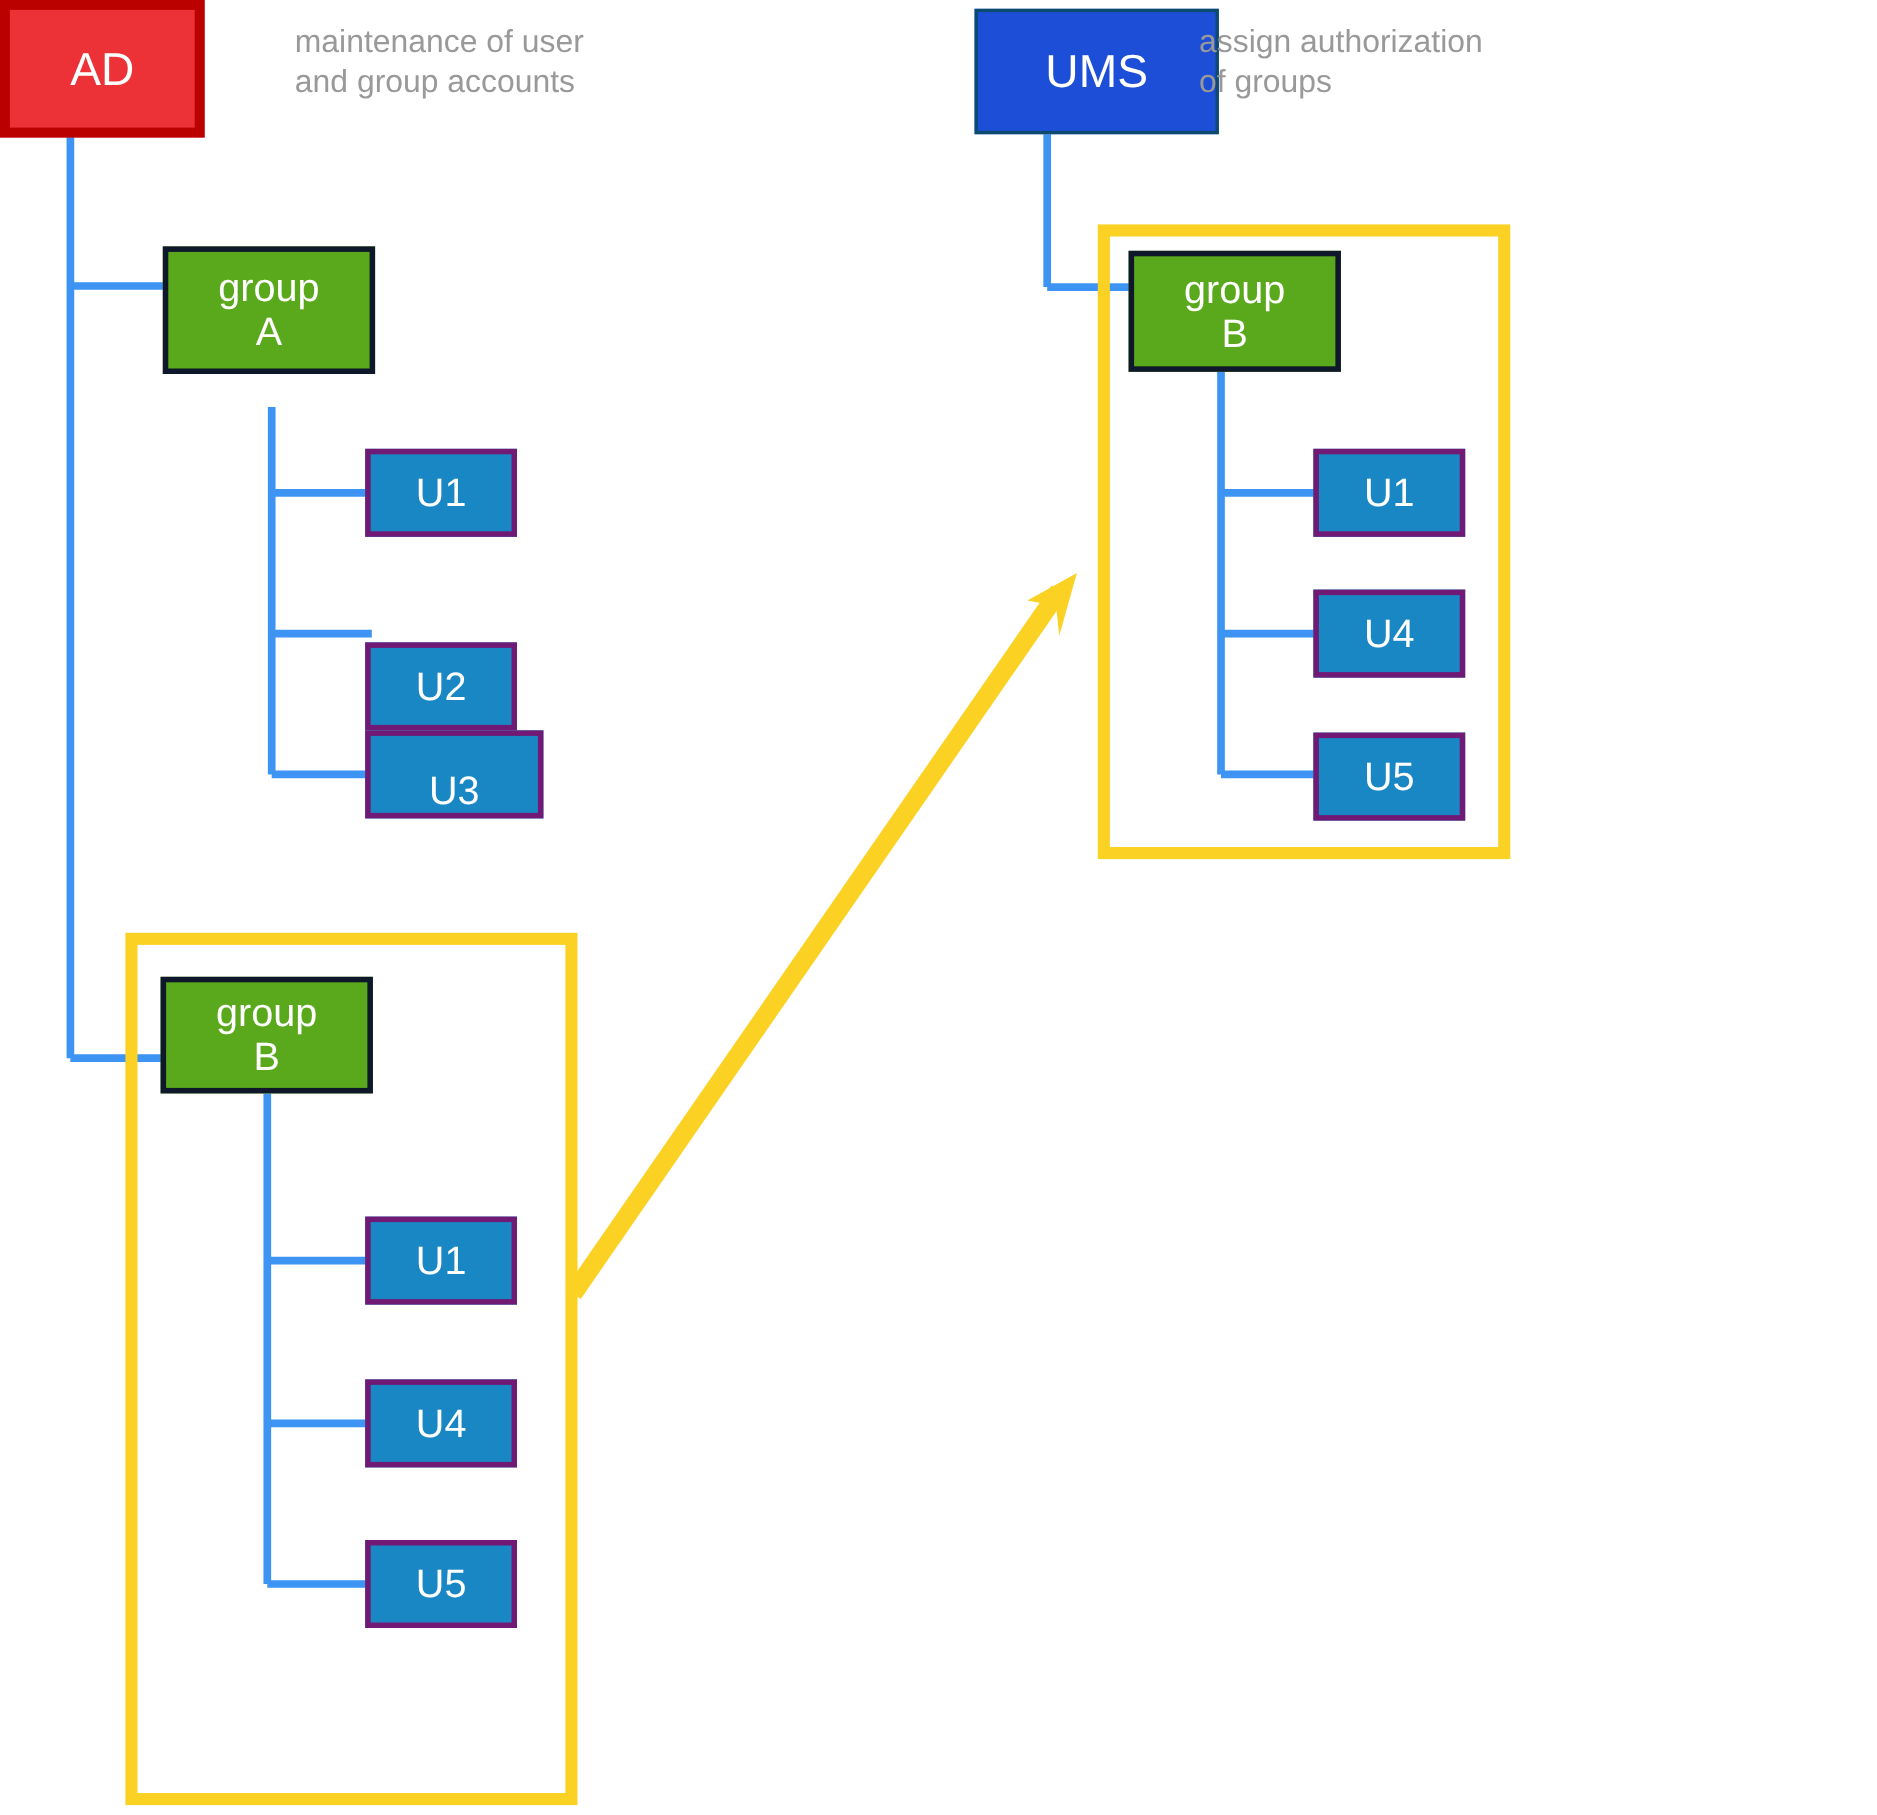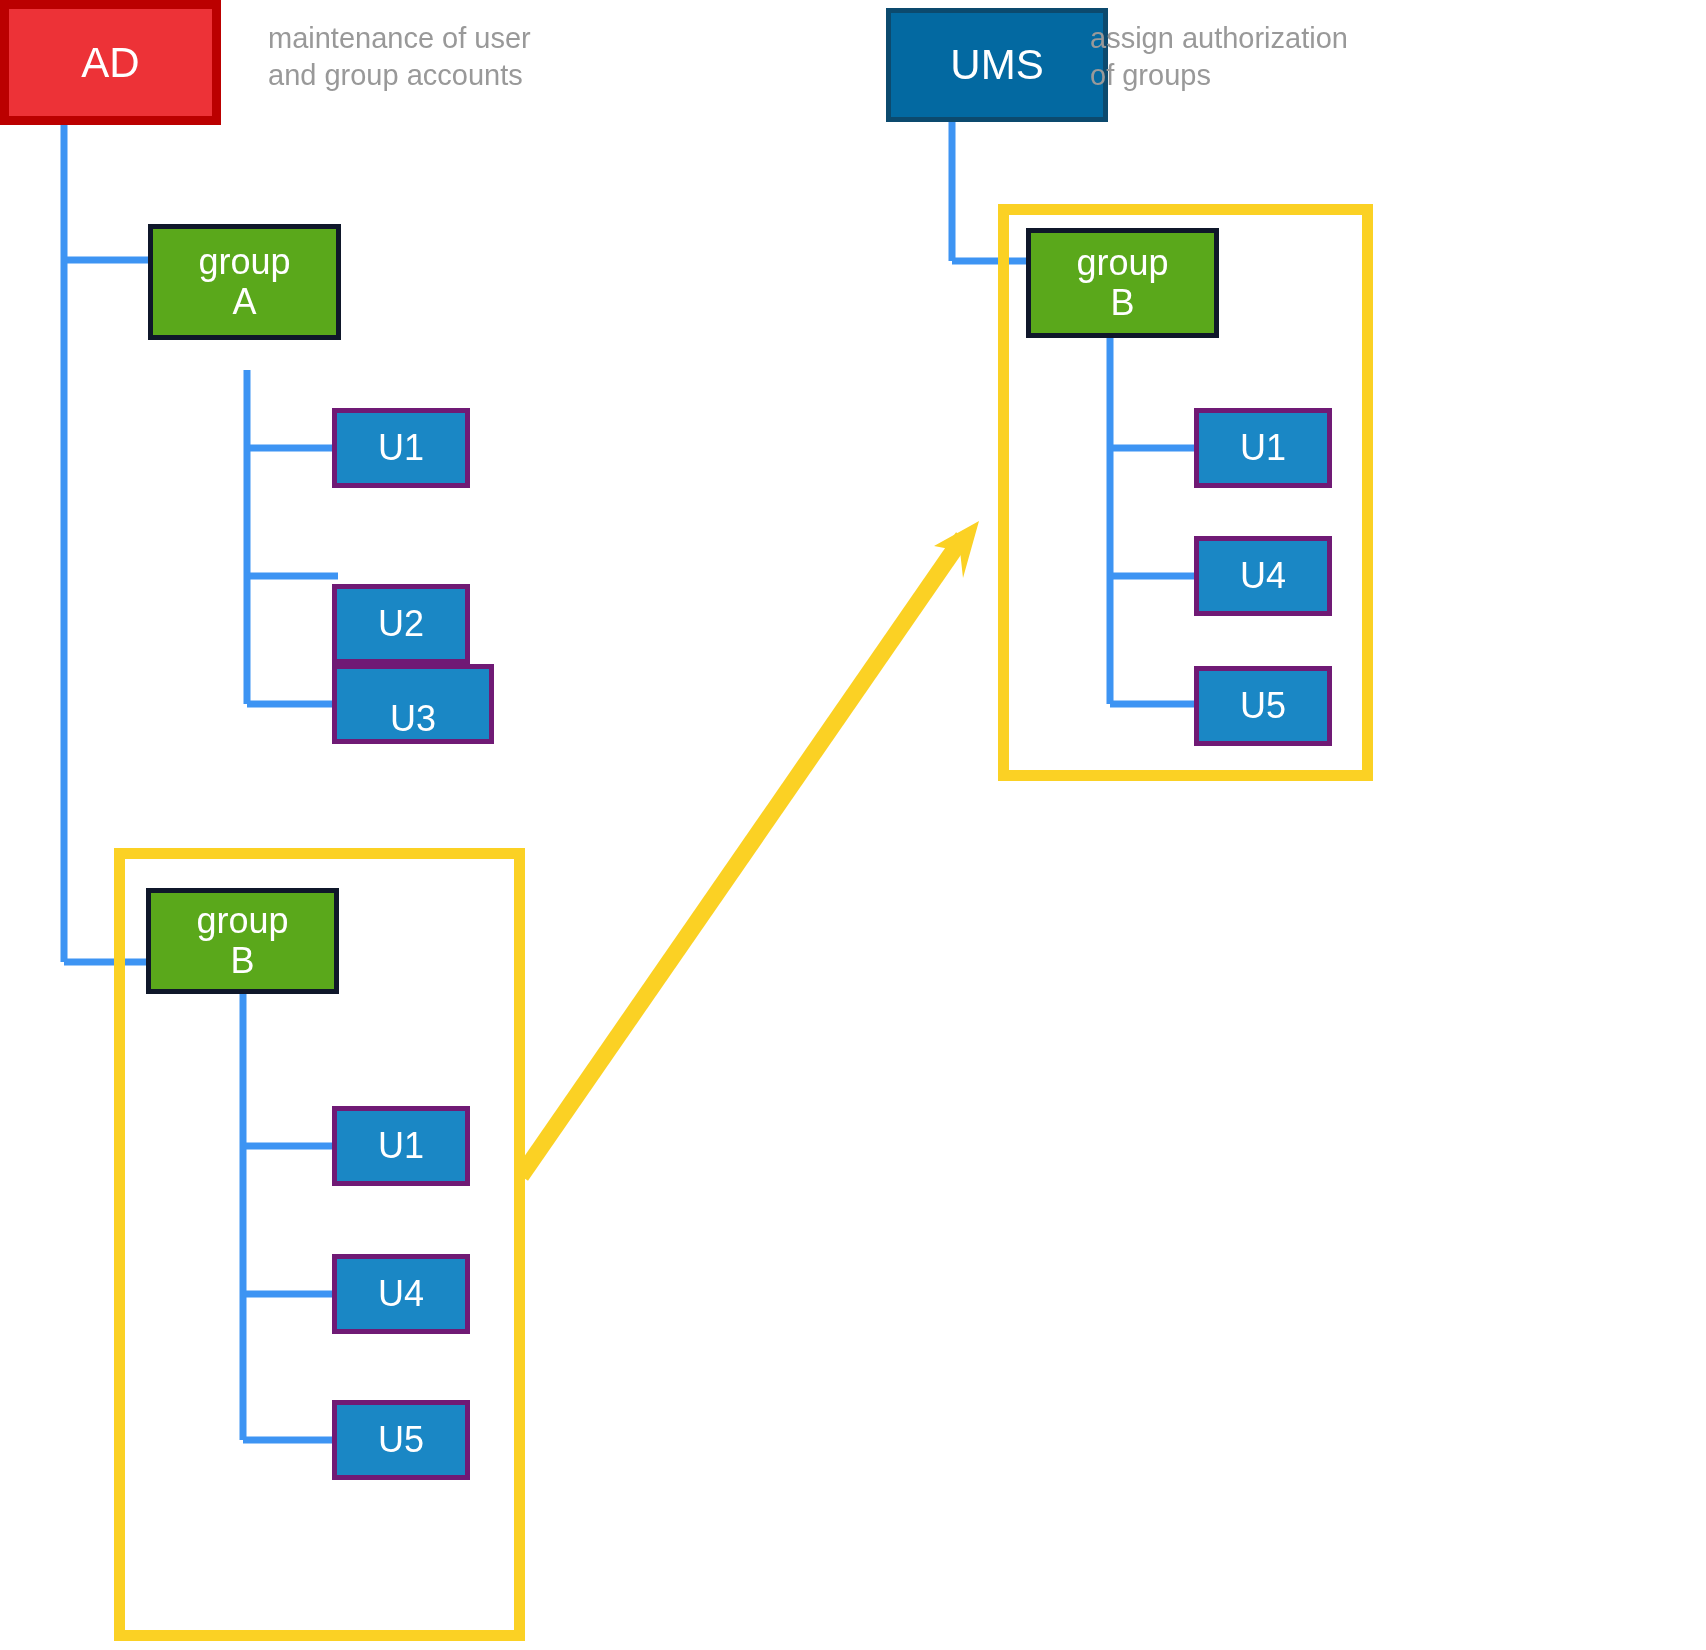--- a/index.html
+++ b/index.html
@@ -35,22 +35,22 @@
     color: #ffffff;
     line-height: 1.12;
     z-index: 5;
   }
   .node-ad {
     background: #ED3237;
     border: 9px solid #BB0000;
     font-size: 42px;
   }
   .node-ums {
-    background: #0369a1;
-    border: 5px solid #0c4a6e;
+    background: #1d4ed8;
+    border: 3px solid #0c4a6e;
     font-size: 42px;
   }
   .node-group {
     background: #5AA81B;
     border: 5px solid #0f172a;
     font-size: 36px;
   }
   .node-user {
     background: #1A87C5;
     border: 5px solid #701a75;
@@ -118,21 +118,21 @@
     <g>
       <path d="M521,1176 L963,537" stroke="#FBD124" stroke-width="17" fill="none"></path>
       <path d="M979,521 L934,546 L960,551 L963,578 Z" fill="#FBD124"></path>
     </g>
   </svg>
 
   <div class="container-box" style="left:114px; top:848px; width:411px; height:793px;"></div>
 
   <div class="container-box" style="left:998px; top:204px; width:375px; height:577px;"></div>
 
-  <div class="node node-ad" style="left:0px; top:0px; width:221px; height:125px;">
+  <div class="node node-ad" style="left:0px; top:0px; width:186px; height:125px;">
     <span class="node-label">AD</span>
   </div>
 
   <div class="caption" style="left:268px; top:20px; width:400px;">maintenance of user
 and group accounts</div>
 
   <div class="node node-group" style="left:148px; top:224px; width:193px; height:116px;">
     <span class="node-label">group
 A</span>
   </div>

